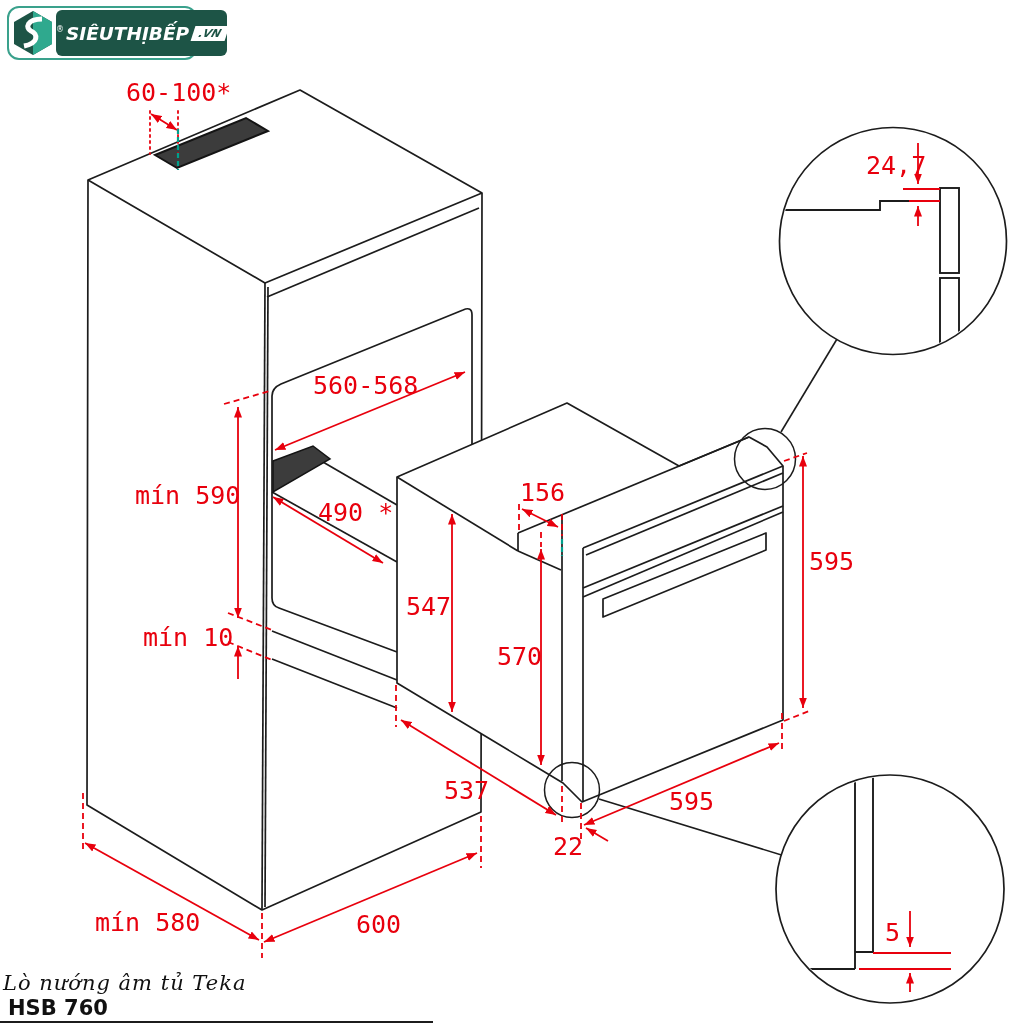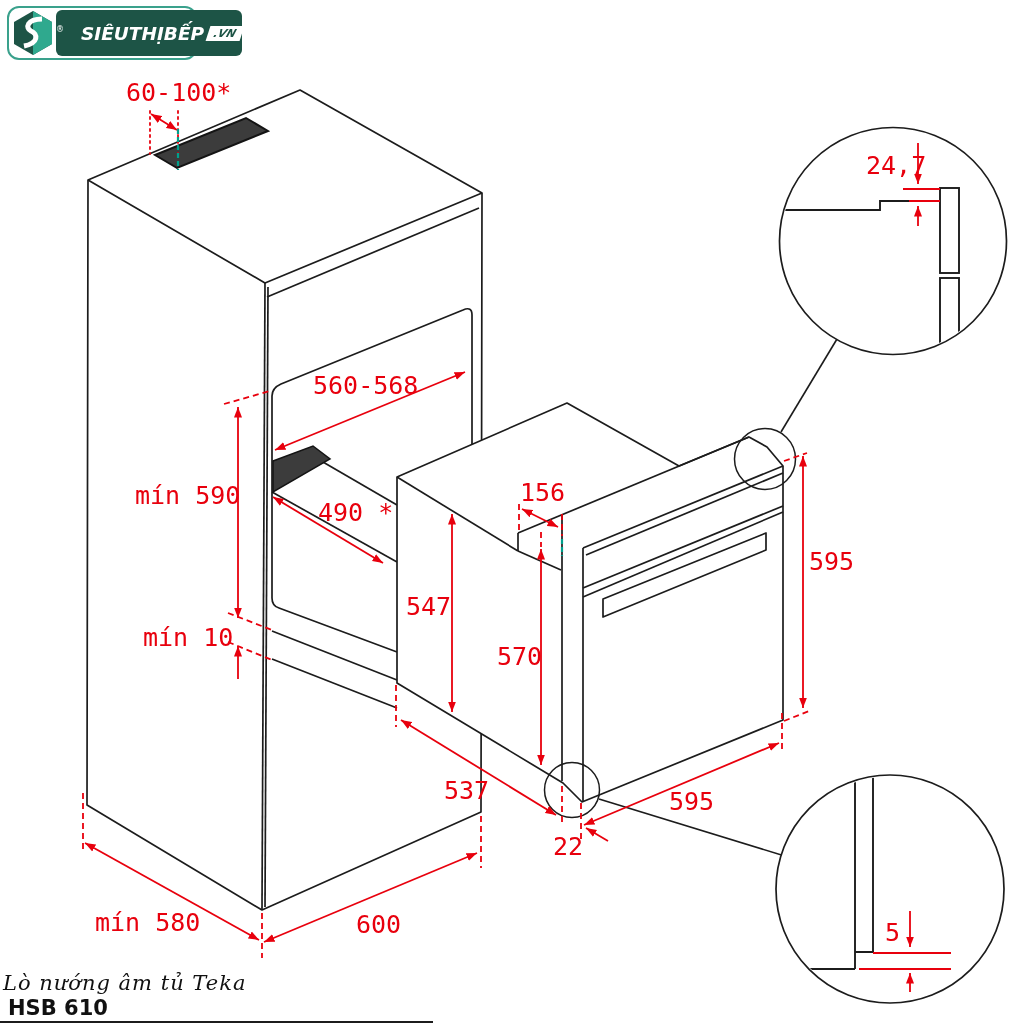--- a/index.html
+++ b/index.html
@@ -9,21 +9,21 @@
   .dim{font-family:"DejaVu Sans Mono",monospace;font-size:25px;fill:#e8000d;}
 
   
   .logo{position:absolute;left:7px;top:6px;width:190px;height:54px;border:2px solid #3aa18c;
         border-radius:12px;background:#fff;display:flex;align-items:center;box-sizing:border-box;}
   .logo-hex{width:44px;height:46px;margin-left:2px;flex:0 0 auto;}
   .logo-badge{flex:1;height:46px;margin:0 3px 0 1px;background:#1d5446;border-radius:6px;
               display:flex;align-items:center;justify-content:center;gap:2px;}
   .logo-reg{color:#fff;font-size:8px;align-self:center;margin-top:-8px;}
   .logo-text{color:#fff;font-style:italic;font-weight:bold;font-size:18.5px;letter-spacing:0px;
-             font-family:"DejaVu Sans",sans-serif;white-space:nowrap;margin-left:15px;}
+             font-family:"DejaVu Sans",sans-serif;white-space:nowrap;}
   .logo-tld{background:#fff;color:#1d5446;font-weight:bold;font-style:italic;font-size:11px;
             padding:1px 6px;transform:skewX(-18deg);margin-left:2px;}
   .logo-tld > span{display:inline-block;transform:skewX(0deg);}
 
   
   .caption1{position:absolute;left:3px;top:971px;font-family:"DejaVu Serif",serif;font-style:italic;
             font-size:21px;color:#111;letter-spacing:1px;}
   .caption2{position:absolute;left:8px;top:996px;font-family:"DejaVu Sans",sans-serif;font-weight:bold;
             font-size:21px;color:#111;letter-spacing:0px;}
   .bottom-rule{position:absolute;left:0;top:1021px;width:433px;height:2px;background:#1c1c1c;}
@@ -211,16 +211,16 @@
       <path d="M31,9 C16,9 14,18 20,21 C27,24 28,33 13,36" fill="none" stroke="#ffffff" stroke-width="5"></path>
     </svg>
     <div class="logo-badge">
       <span class="logo-reg">®</span>
       <span class="logo-text">SIÊUTHỊBẾP</span>
       <span class="logo-tld"><span>.VN</span></span>
     </div>
   </div>
 
   <div class="caption1">Lò nướng âm tủ Teka</div>
-  <div class="caption2">HSB 610</div>
+  <div class="caption2">HSB 760</div>
   <div class="bottom-rule"></div>
 
 </div>
 
 </body></html>

